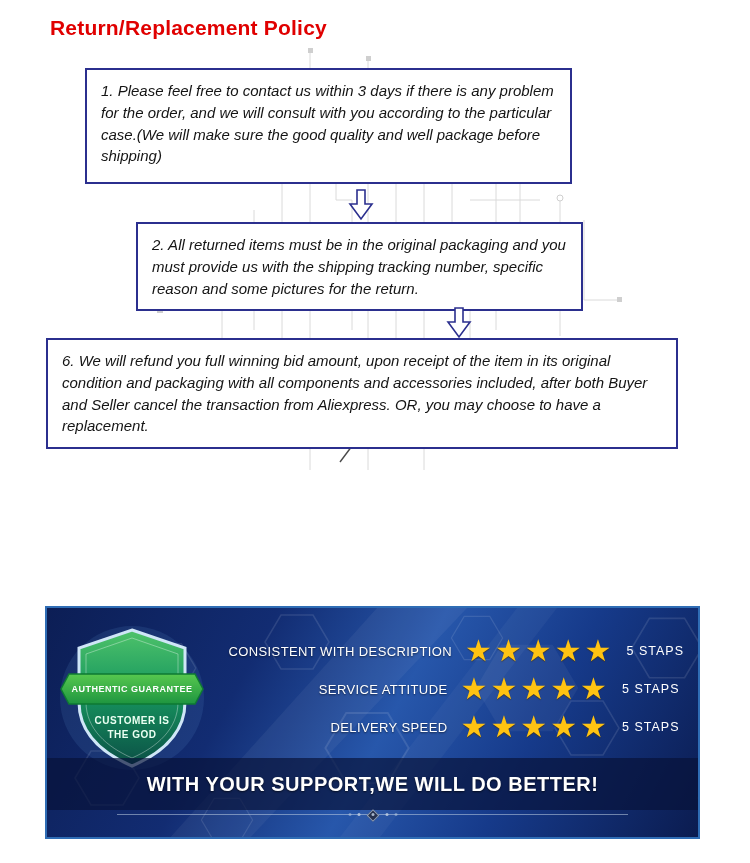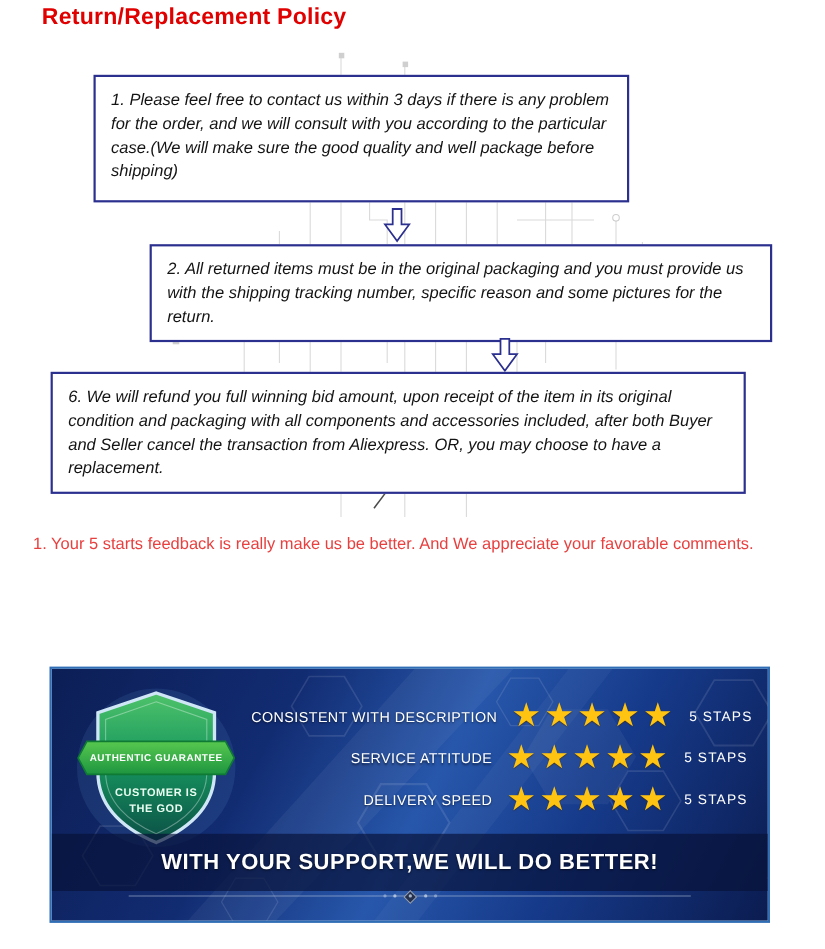--- a/index.html
+++ b/index.html
@@ -3,45 +3,45 @@
 <meta charset="utf-8">
 <style>
   html,body{margin:0;padding:0;}
   body{
     width:750px;height:863px;position:relative;background:#ffffff;
     font-family:"Liberation Sans", sans-serif;overflow:hidden;
   }
   .layer{position:absolute;left:0;top:0;}
   #circuit-bg{z-index:0;}
   .page-title{
-    position:absolute;left:38px;top:4px;z-index:2;margin:0;
+    position:absolute;left:38px;top:4px;z-index:2;margin:12px;
     font-size:21px;font-weight:bold;color:#e00000;letter-spacing:.2px;
   }
   .policy-box{
     position:absolute;z-index:2;background:#ffffff;
     border:2px solid #2b2f8e;color:#141414;
     font-size:15px;line-height:1.45;padding:10px 14px;box-sizing:border-box;font-style:italic;
   }
   .policy-box p{margin:0;}
   #box1{left:85px;top:68px;width:487px;min-height:116px;}
-  #box2{left:136px;top:222px;width:566px;min-height:84px;}
+  #box2{left:136px;top:222px;width:447px;min-height:84px;}
   #box3{left:46px;top:338px;width:632px;min-height:102px;}
   .flow-arrow{position:absolute;z-index:2;}
   #arrow1{left:348px;top:189px;}
   #arrow2{left:446px;top:307px;}
   .red-notes{position:absolute;left:30px;top:484px;z-index:2;color:#e8403f;font-size:15px;}
   .red-notes p{margin:0 0 9px 0;line-height:1.4;}
   .red-notes .indent{padding-left:16px;}
   .banner{
     position:absolute;left:45px;top:606px;width:655px;height:233px;z-index:2;
     border:2px solid #2f6db5;box-sizing:border-box;overflow:hidden;
     background:linear-gradient(118deg,#0c1e55 0%,#122c72 30%,#2757ab 52%,#163a8a 72%,#0b1c50 100%);
   }
   .banner-hex{position:absolute;left:0;top:0;}
-  .shield-wrap{position:absolute;left:20px;top:12px;}
+  .shield-wrap{position:absolute;left:10px;top:12px;}
   .ratings{position:absolute;left:198px;right:14px;top:24px;}
   .rating-row{display:flex;align-items:center;justify-content:flex-end;height:38px;}
   .rating-label{
     color:#ffffff;font-size:13px;letter-spacing:.4px;white-space:nowrap;
     text-shadow:0 1px 2px rgba(0,0,0,.55);
   }
   .rating-stars{
     font-size:30px;color:#ffc312;margin:0 12px 0 13px;letter-spacing:3px;line-height:1;
     text-shadow:0 1px 1px rgba(70,45,0,.65);white-space:nowrap;
   }
@@ -121,21 +121,20 @@
 
 <svg id="arrow2" class="flow-arrow" width="26" height="32" viewBox="0 0 26 32">
   <path d="M9 1 H17 V15 H24 L13 30 L2 15 H9 Z" fill="#ffffff" stroke="#2b2f8e" stroke-width="1.6"></path>
 </svg>
 
 <div id="box3" class="policy-box">
   <p>6. We will refund you full winning bid amount, upon receipt of the item in its original condition and packaging with all components and accessories included, after both Buyer and Seller cancel the transaction from Aliexpress. OR, you may choose to have a replacement.</p>
 </div>
 
 <div class="red-notes">
-  <p>1. Your 5 starts feedback is really make us be better. And We appreciate your favorable  comments.</p>
 </div>
 
 <div class="banner">
 
   <svg class="banner-hex" width="655" height="233" viewBox="0 0 655 233">
     <polygon points="330,0 420,0 200,233 120,233" fill="rgba(255,255,255,0.05)"></polygon>
     <polygon points="470,0 510,0 330,233 290,233" fill="rgba(255,255,255,0.04)"></polygon>
     <g fill="none" stroke="rgba(255,255,255,0.11)" stroke-width="1.5">
       <polygon points="16,-27 32,0 16,27 -16,27 -32,0 -16,-27" transform="translate(250,34)"></polygon>
       <polygon points="16,-27 32,0 16,27 -16,27 -32,0 -16,-27" transform="translate(320,140) scale(1.3)"></polygon>

